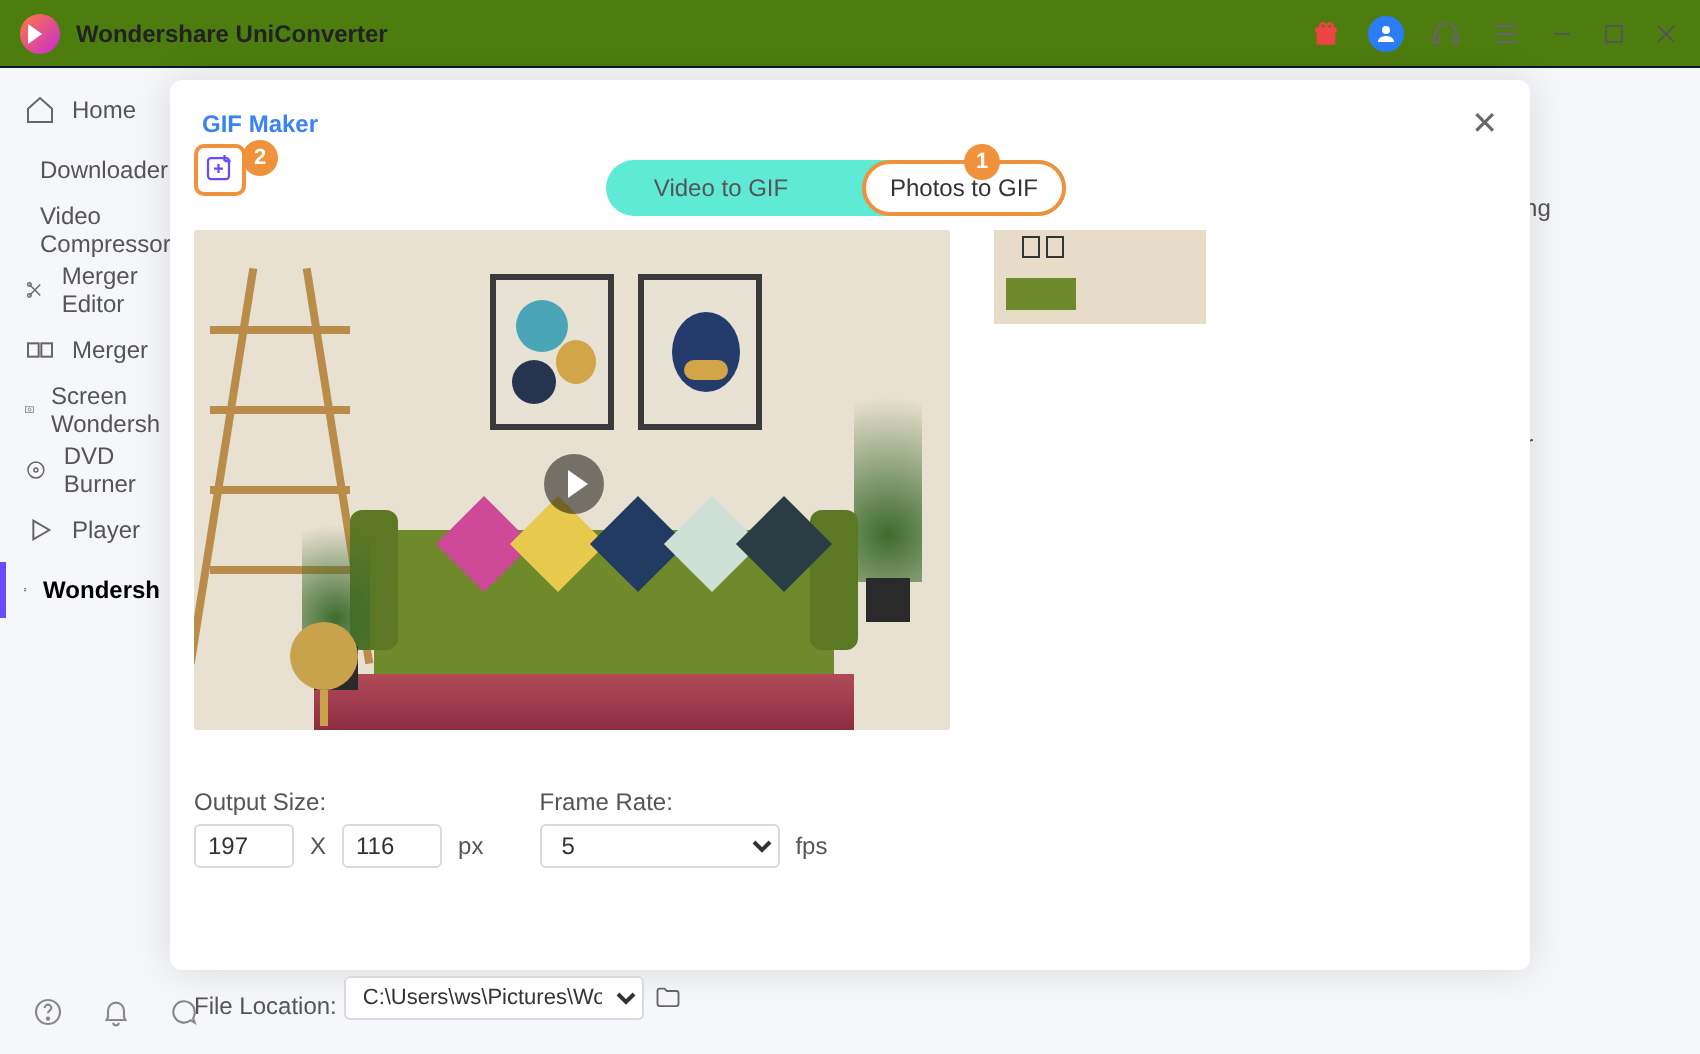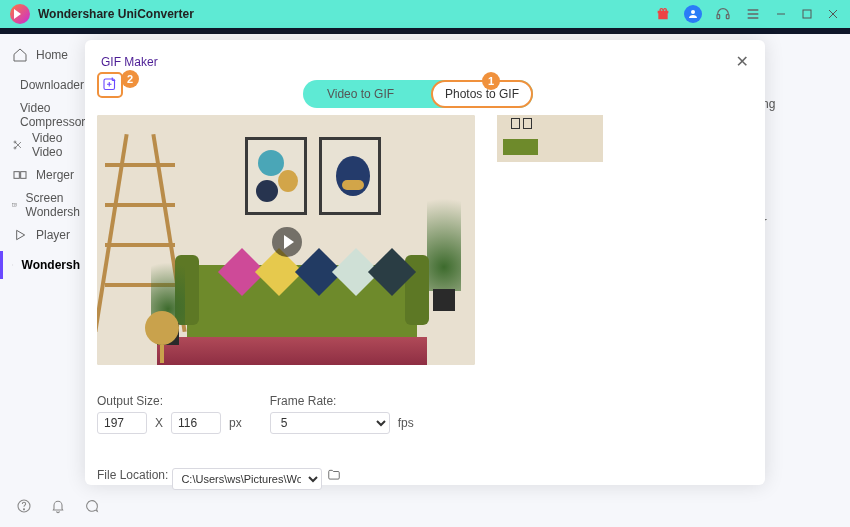--- a/index.html
+++ b/index.html
@@ -1,19 +1,19 @@
 <!DOCTYPE html>
 <html><head>
 <meta charset="utf-8">
 <style>
 html,body{margin:0;padding:0;width:850px;height:527px;font-family:-apple-system,Segoe UI,Helvetica,Arial,sans-serif;font-size:12px;color:#333;background:#fff;overflow:hidden}
 *{box-sizing:border-box}
 
 
-.titlebar{height:34px;display:flex;align-items:center;padding:0 10px;background:#5eead4;border-bottom:6px solid #0f172a}
+.titlebar{height:34px;display:flex;align-items:center;padding:0 10px;background:#4d7c0f;border-bottom:1px solid #0f172a}
 .logo-mark{width:20px;height:20px;border-radius:50%;background:linear-gradient(135deg,#ff7a3d,#c72bd6);margin-right:8px;position:relative;flex-shrink:0}
 .logo-mark::after{content:"";position:absolute;left:4px;top:5px;border-left:7px solid #fff;border-top:5px solid transparent;border-bottom:5px solid transparent}
 .app-title{font-weight:600;color:#222}
 .titlebar-right{margin-left:auto;display:flex;align-items:center;gap:12px}
 .tb-icon{width:18px;height:18px;display:flex;align-items:center;justify-content:center;color:#666;cursor:pointer}
 .tb-gift{color:#e44}
 .tb-user{background:#2a7cf7;color:#fff;border-radius:50%;font-size:11px;font-weight:700}
 .win-icon{width:14px;height:14px;display:flex;align-items:center;justify-content:center;color:#555;cursor:pointer}
 
 
@@ -27,21 +27,21 @@
 
 .footer-icons{position:absolute;left:16px;bottom:10px;display:flex;gap:18px;color:#888}
 .footer-icons span{cursor:pointer}
 
 
 .right-panel{position:absolute;top:90px;right:30px;width:80px;color:#555;line-height:28px}
 
 
 .modal{position:absolute;left:85px;top:40px;width:680px;height:445px;background:#fff;border-radius:6px;box-shadow:0 0 20px rgba(0,0,0,.12);padding:12px 16px}
 .modal-head{display:flex;align-items:center;justify-content:space-between}
-.modal-title{font-weight:400;color:#4c1d95}
+.modal-title{font-weight:700;color:#3b82f6}
 .close-btn{font-size:16px;color:#666;cursor:pointer}
 
 .add-btn{position:absolute;left:12px;top:32px;width:26px;height:26px;border:2px solid #f0913c;border-radius:5px;display:flex;align-items:center;justify-content:center;cursor:pointer}
 .add-btn svg{stroke:#6a49ff;fill:none;stroke-width:1.5}
 .badge{position:absolute;width:18px;height:18px;border-radius:50%;background:#f0913c;color:#fff;font-size:11px;font-weight:700;display:flex;align-items:center;justify-content:center}
 .badge.b1{left:397px;top:32px}
 .badge.b2{left:36px;top:30px}
 
 .seg{position:absolute;left:218px;top:40px;width:230px;height:28px;border-radius:14px;background:#5eead4;display:flex}
 .seg div{flex:1;display:flex;align-items:center;justify-content:center;color:#555;cursor:pointer}
@@ -54,21 +54,21 @@
 .play{position:absolute;left:175px;top:112px;width:30px;height:30px;border-radius:50%;background:rgba(0,0,0,.5);display:flex;align-items:center;justify-content:center;cursor:pointer}
 .play::after{content:"";border-left:10px solid #fff;border-top:7px solid transparent;border-bottom:7px solid transparent;margin-left:3px}
 
 
 .ctrl-labels{position:absolute;left:12px;top:354px;color:#555}
 .ctrl-row{position:absolute;left:12px;top:372px;display:flex;align-items:center;gap:8px;color:#555}
 .num-in{width:50px;height:22px;border:1px solid #d9d9e0;border-radius:3px;padding:0 6px;font-size:12px;color:#333}
 .sel{width:120px;height:22px;border:1px solid #d9d9e0;border-radius:3px;padding:0 6px;font-size:12px;background:#fff;color:#333}
 
 
-.file-row{position:absolute;left:12px;top:428px;display:flex;align-items:flex-start;gap:4px;color:#555}
+.file-row{position:absolute;left:12px;top:448px;display:flex;align-items:flex-end;gap:4px;color:#555}
 .path-sel{width:150px;height:22px;border:1px solid #d9d9e0;border-radius:3px;padding:0 4px;font-size:11px;background:#fff;color:#333}
 .folder-btn{width:18px;height:18px;cursor:pointer}
 
 .create-btn{position:absolute;right:16px;bottom:12px;height:28px;padding:0 18px;border:none;border-radius:14px;background:#8c62f5;color:#fff;font-size:12px;cursor:pointer}
 
 
 .wall{position:absolute;inset:0;background:#e8e0d0}
 .frame{position:absolute;top:22px;width:62px;height:78px;background:#e8e2d4;border:3px solid #3a3a3a}
 .frame.a{left:148px}
 .frame.b{left:222px}
@@ -177,35 +177,42 @@
           <path d="M3 10h18"></path>
         </svg>
         <span>Video Compressor</span>
       </div>
     <div class="side-item">
         <svg viewBox="0 0 24 24">
           <path d="M6 6l12 12M6 18L18 6"></path>
           <circle cx="6" cy="6" r="2"></circle>
           <circle cx="6" cy="18" r="2"></circle>
         </svg>
-        <span>Video Video</span>
+        <span>Merger Editor</span>
       </div>
     <div class="side-item">
         <svg viewBox="0 0 24 24">
           <rect x="3" y="7" width="8" height="10"></rect>
           <rect x="13" y="7" width="8" height="10"></rect>
         </svg>
         <span>Merger</span>
       </div>
     <div class="side-item">
         <svg viewBox="0 0 24 24">
           <rect x="3" y="5" width="18" height="12"></rect>
           <circle cx="12" cy="11" r="3"></circle>
         </svg>
         <span>Screen Wondersh</span>
+      </div>
+    <div class="side-item">
+        <svg viewBox="0 0 24 24">
+          <circle cx="12" cy="12" r="8"></circle>
+          <circle cx="12" cy="12" r="2"></circle>
+        </svg>
+        <span>DVD Burner</span>
       </div>
     <div class="side-item">
         <svg viewBox="0 0 24 24">
           <polygon points="7,5 19,12 7,19"></polygon>
         </svg>
         <span>Player</span>
       </div>
     <div class="side-item active">
         <svg viewBox="0 0 24 24" fill="#333">
           <rect x="3" y="3" width="7" height="7"></rect>

